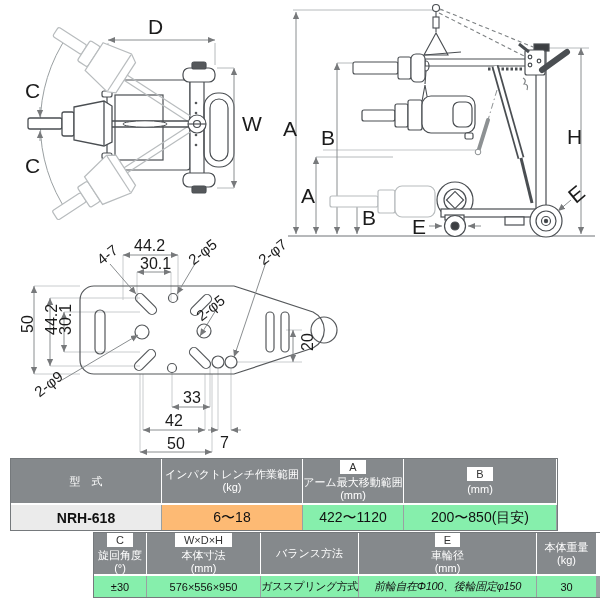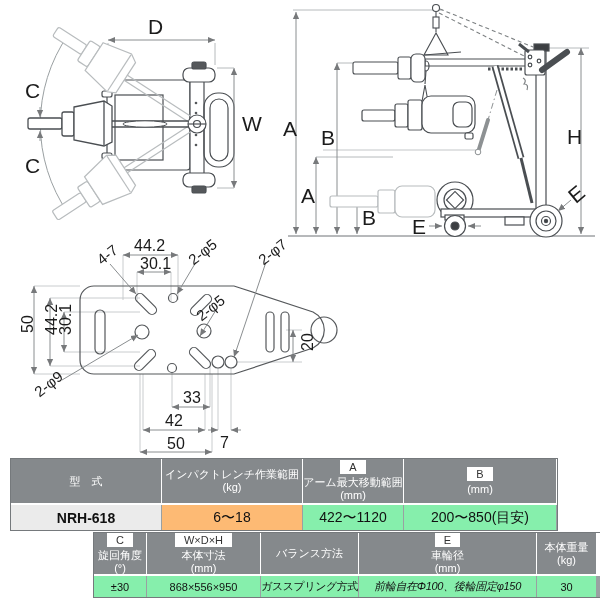--- a/index.html
+++ b/index.html
@@ -379,20 +379,20 @@
         <span>車輪径</span>
         <span>(mm)</span>
       </div>
       <div class="cell">
         <span>本体重量</span>
         <span>(kg)</span>
       </div>
     </div>
     <div class="trow tbody">
       <div class="cell">±30</div>
-      <div class="cell">868×556×950</div>
+      <div class="cell">576×556×950</div>
       <div class="cell cell-balance">ガススプリング方式</div>
       <div class="cell cell-wheel">前輪自在Φ100、後輪固定φ150</div>
       <div class="cell">30</div>
     </div>
   </div>
 
 </div>
 
 </body></html>

